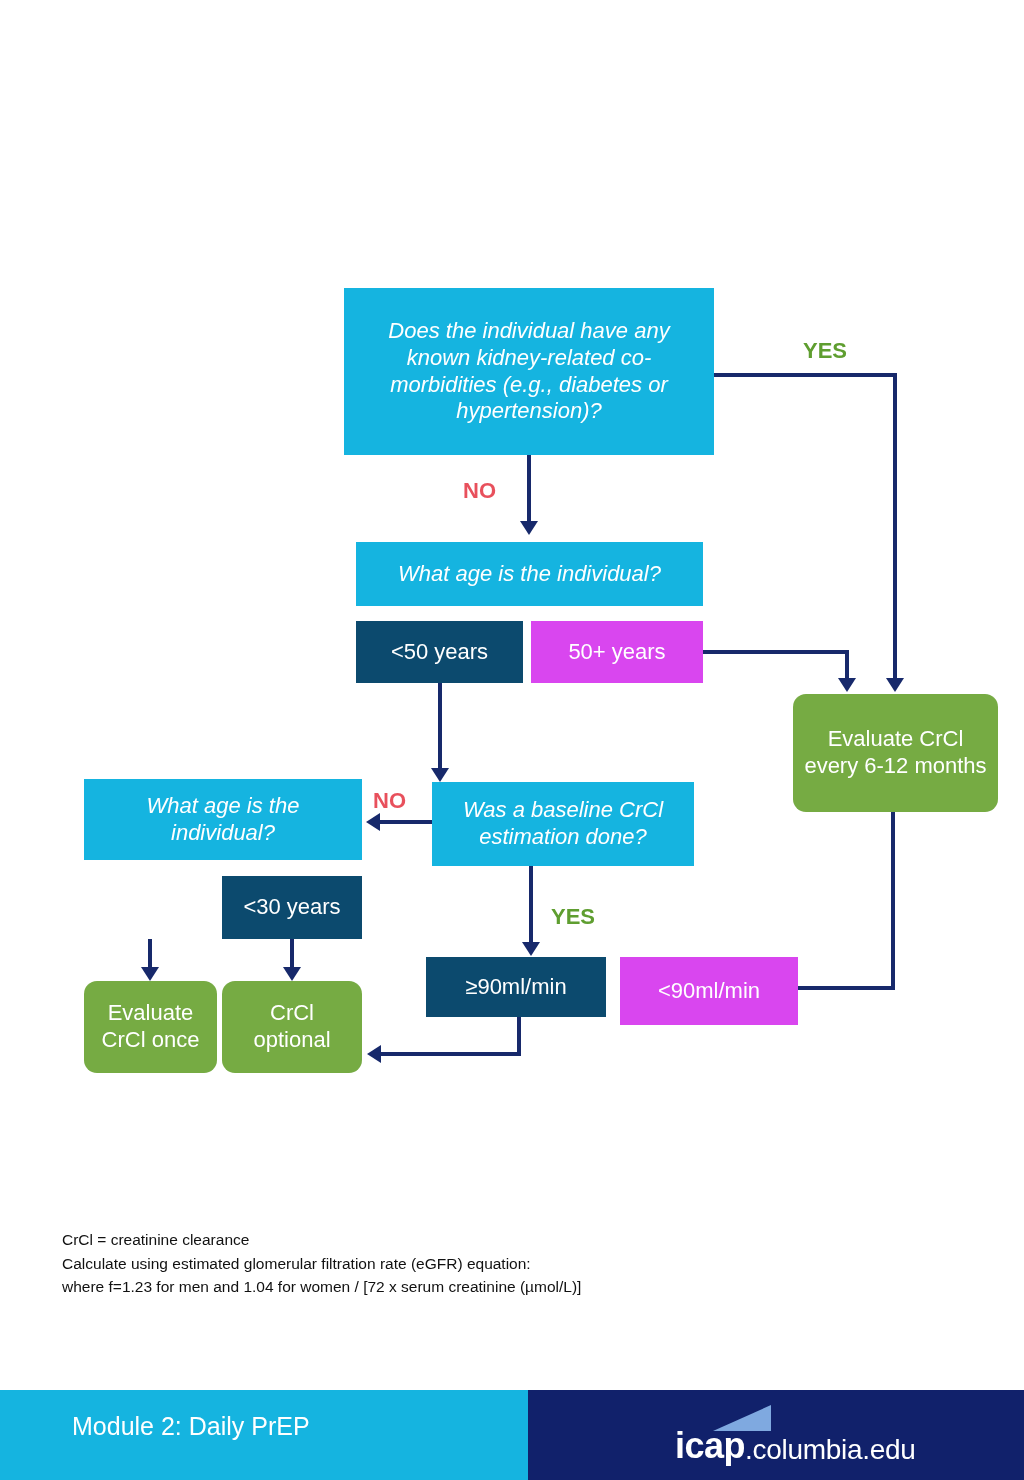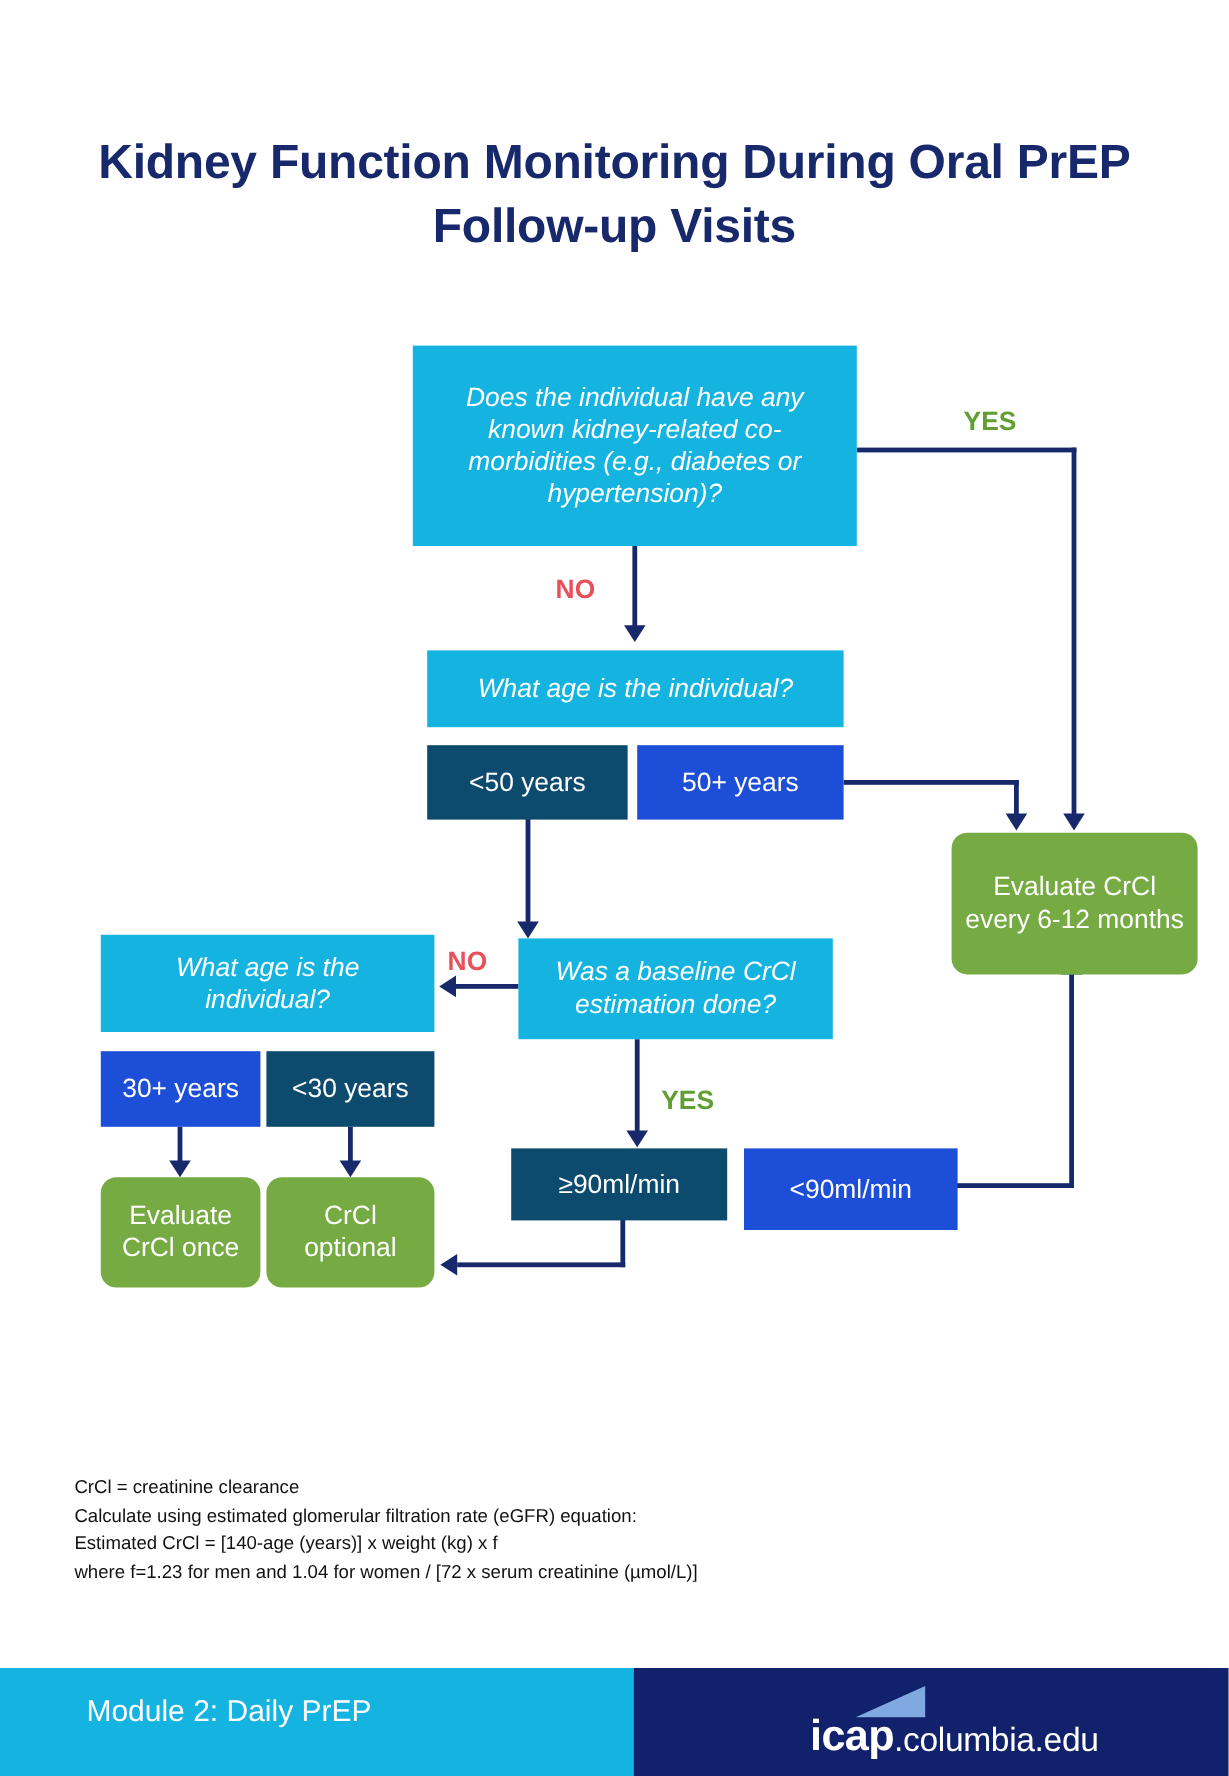--- a/index.html
+++ b/index.html
@@ -41,21 +41,21 @@
     display: flex;
     align-items: center;
     justify-content: center;
     text-align: center;
     color: #ffffff;
     padding: 4px 10px;
     line-height: 1.22;
   }
   .node.cyan   { background: #15b4e0; }
   .node.teal   { background: #0c4a6e; }
-  .node.purple { background: #1d4ed8; }
+  .node.purple { background: #d946ef; }
   .node.green  { background: #76ab43; border-radius: 13px; }
 
   .q-text {
     font-style: italic;
     font-size: 22px;
     font-weight: normal;
   }
   .opt-text {
     font-size: 22px;
     font-weight: normal;
@@ -171,21 +171,20 @@
     color: #ffffff;
     letter-spacing: -0.3px;
     line-height: 1;
   }
 </style>
 </head>
 <body>
 
 <div id="slide">
 
-  <div class="slide-title">Kidney Function Monitoring During Oral PrEP Follow-up Visits</div>
 
   <div class="conn h" style="left:714px; top:373px; width:183px;"></div>
   <div class="conn v" style="left:893px; top:373px; height:307px;"></div>
   <div class="arrowhead down" style="left:886px; top:678px;"></div>
 
   <div class="conn v" style="left:527px; top:455px; height:70px;"></div>
   <div class="arrowhead down" style="left:520px; top:521px;"></div>
 
   <div class="conn h" style="left:703px; top:650px; width:146px;"></div>
   <div class="conn v" style="left:845px; top:650px; height:30px;"></div>
@@ -234,23 +233,20 @@
   </div>
 
   <div class="node cyan q-text" style="left:432px; top:782px; width:262px; height:84px;">
     <span>Was a baseline CrCl estimation done?</span>
   </div>
 
   <div class="node cyan q-text" style="left:84px; top:779px; width:278px; height:81px;">
     <span>What age is the individual?</span>
   </div>
 
-  <div class="node purple opt-text" style="left:84px; top:876px; width:133px; height:63px;">
-    <span>30+ years</span>
-  </div>
   <div class="node teal opt-text" style="left:222px; top:876px; width:140px; height:63px;">
     <span>&lt;30 years</span>
   </div>
 
   <div class="node teal opt-text" style="left:426px; top:957px; width:180px; height:60px;">
     <span>≥90ml/min</span>
   </div>
   <div class="node purple opt-text" style="left:620px; top:957px; width:178px; height:68px;">
     <span>&lt;90ml/min</span>
   </div>
@@ -263,21 +259,20 @@
   </div>
 
   <div class="edge-label yes" style="left:803px; top:338px;">YES</div>
   <div class="edge-label no" style="left:463px; top:478px;">NO</div>
   <div class="edge-label no" style="left:373px; top:788px;">NO</div>
   <div class="edge-label yes" style="left:551px; top:904px;">YES</div>
 
   <div class="footnotes">
     <div>CrCl = creatinine clearance</div>
     <div>Calculate using estimated glomerular filtration rate (eGFR) equation:</div>
-    <div>Estimated CrCl = [140-age (years)] x weight (kg) x f</div>
     <div>where f=1.23 for men and 1.04 for women / [72 x serum creatinine (µmol/L)]</div>
   </div>
 
   <div class="footer-left"></div>
   <div class="footer-right"></div>
   <div class="footer-module">Module 2: Daily PrEP</div>
 
   <div class="logo-wrap">
     <span class="logo-icap">
       <span>icap</span>

